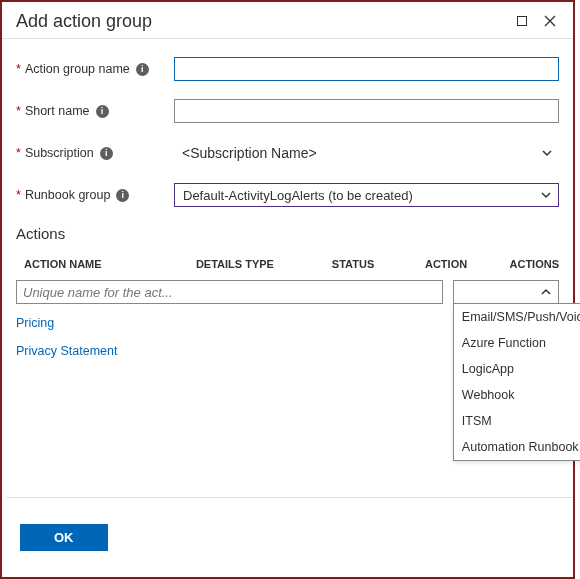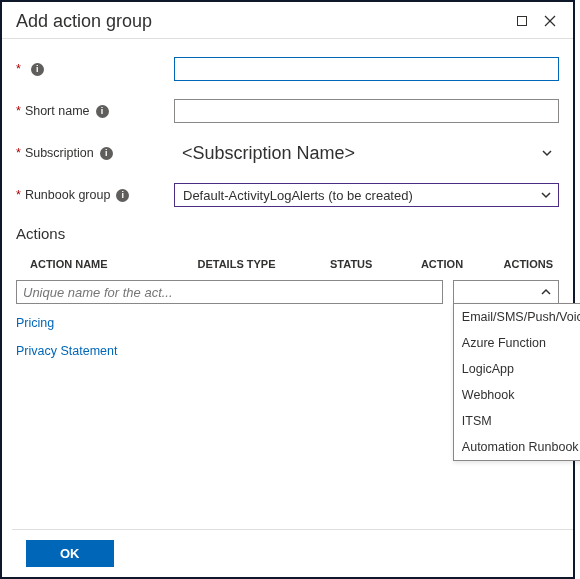--- a/index.html
+++ b/index.html
@@ -6,21 +6,21 @@
   body {
     margin: 0;
     font-family: "Segoe UI", Arial, sans-serif;
     font-size: 13px;
     color: #323130;
     background: #fff;
   }
   .panel {
     width: 575px;
     height: 579px;
-    border: 2px solid #0f172a;
+    border: 2px solid #7f1d1d;
     position: relative;
     background: #fff;
   }
   .titlebar {
     display: flex;
     align-items: center;
     padding: 8px 12px 6px 14px;
     border-bottom: 1px solid #e1dfdd;
   }
   .titlebar h1 {
@@ -92,21 +92,21 @@
   .chev svg { display: block; }
   .rg-box { border: 1px solid #4b2e83; }
   .section-h {
     font-size: 15px;
     font-weight: 400;
     margin: 6px 0 10px 14px;
     color: #323130;
   }
   .tbl-head {
     display: flex;
-    padding: 6px 20px;
+    padding: 6px 14px;
     font-size: 11px;
     font-weight: 600;
     color: #323130;
     gap: 16px;
   }
   .col-name { width: 190px; padding-left: 8px; }
   .col-type { width: 140px; }
   .col-status { width: 90px; }
   .col-details { width: 80px; }
   .col-actions { flex: 1; }
@@ -146,23 +146,23 @@
   }
   .dropdown .opt {
     padding: 6px 8px;
     font-size: 12.5px;
     cursor: pointer;
   }
   .links { padding: 8px 14px; font-size: 12.5px; }
   .links a { color: #0067b8; text-decoration: none; display: block; margin-bottom: 14px; cursor: pointer; }
   .footer {
     position: absolute;
-    left: 10px; right: 0; bottom: 0;
+    left: 4px; right: 0; bottom: 0;
     border-top: 1px solid #e1dfdd;
-    padding: 10px 14px;
+    padding: 26px 14px;
   }
   .ok-btn {
     background: #0067b8;
     color: #fff;
     border: none;
     padding: 6px 34px;
     font-size: 13px;
     font-weight: 600;
     cursor: pointer;
   }
@@ -185,20 +185,21 @@
           <line x1="11" y1="1" x2="1" y2="11" stroke="#323130" stroke-width="1.2"></line>
         </svg>
     </div>
   </div>
 
   <div class="form">
 
     <div class="row">
       <div class="label">
         <span class="req">*</span>
+        <span>Action group name</span>
         <span class="info">i</span>
       </div>
       <div class="field">
         <input type="text" class="focused" value="" style="">
       </div>
     </div>
 
     <div class="row">
       <div class="label">
         <span class="req">*</span>
@@ -211,21 +212,21 @@
     </div>
 
     <div class="row">
       <div class="label">
         <span class="req">*</span>
         <span>Subscription</span>
         <span class="info">i</span>
       </div>
       <div class="field">
         <div class="select-box plain">
-          <span style="font-size:18px;">&lt;Subscription Name&gt;</span>
+          <span style="font-size:14px;">&lt;Subscription Name&gt;</span>
           <span class="chev">
             <svg width="12" height="12" viewBox="0 0 12 12">
                 <polyline points="2,4 6,8 10,4" fill="none" stroke="#323130" stroke-width="1.5"></polyline>
               </svg>
           </span>
         </div>
       </div>
     </div>
 
     <div class="row">

